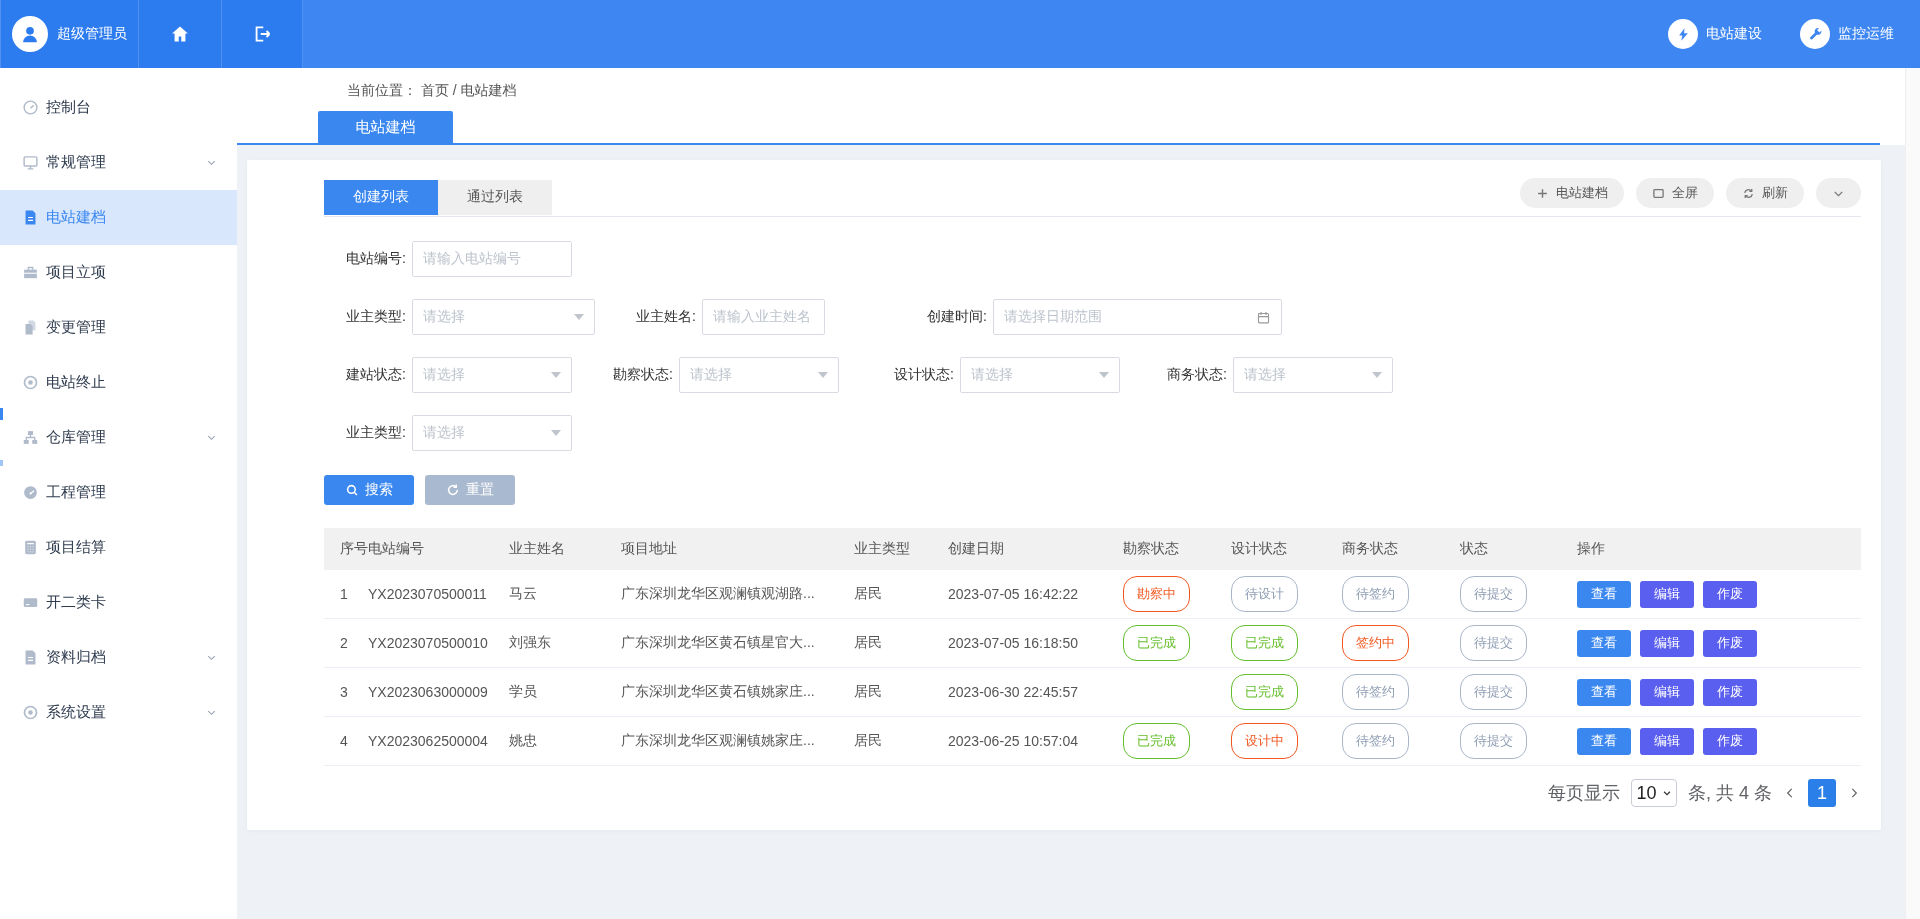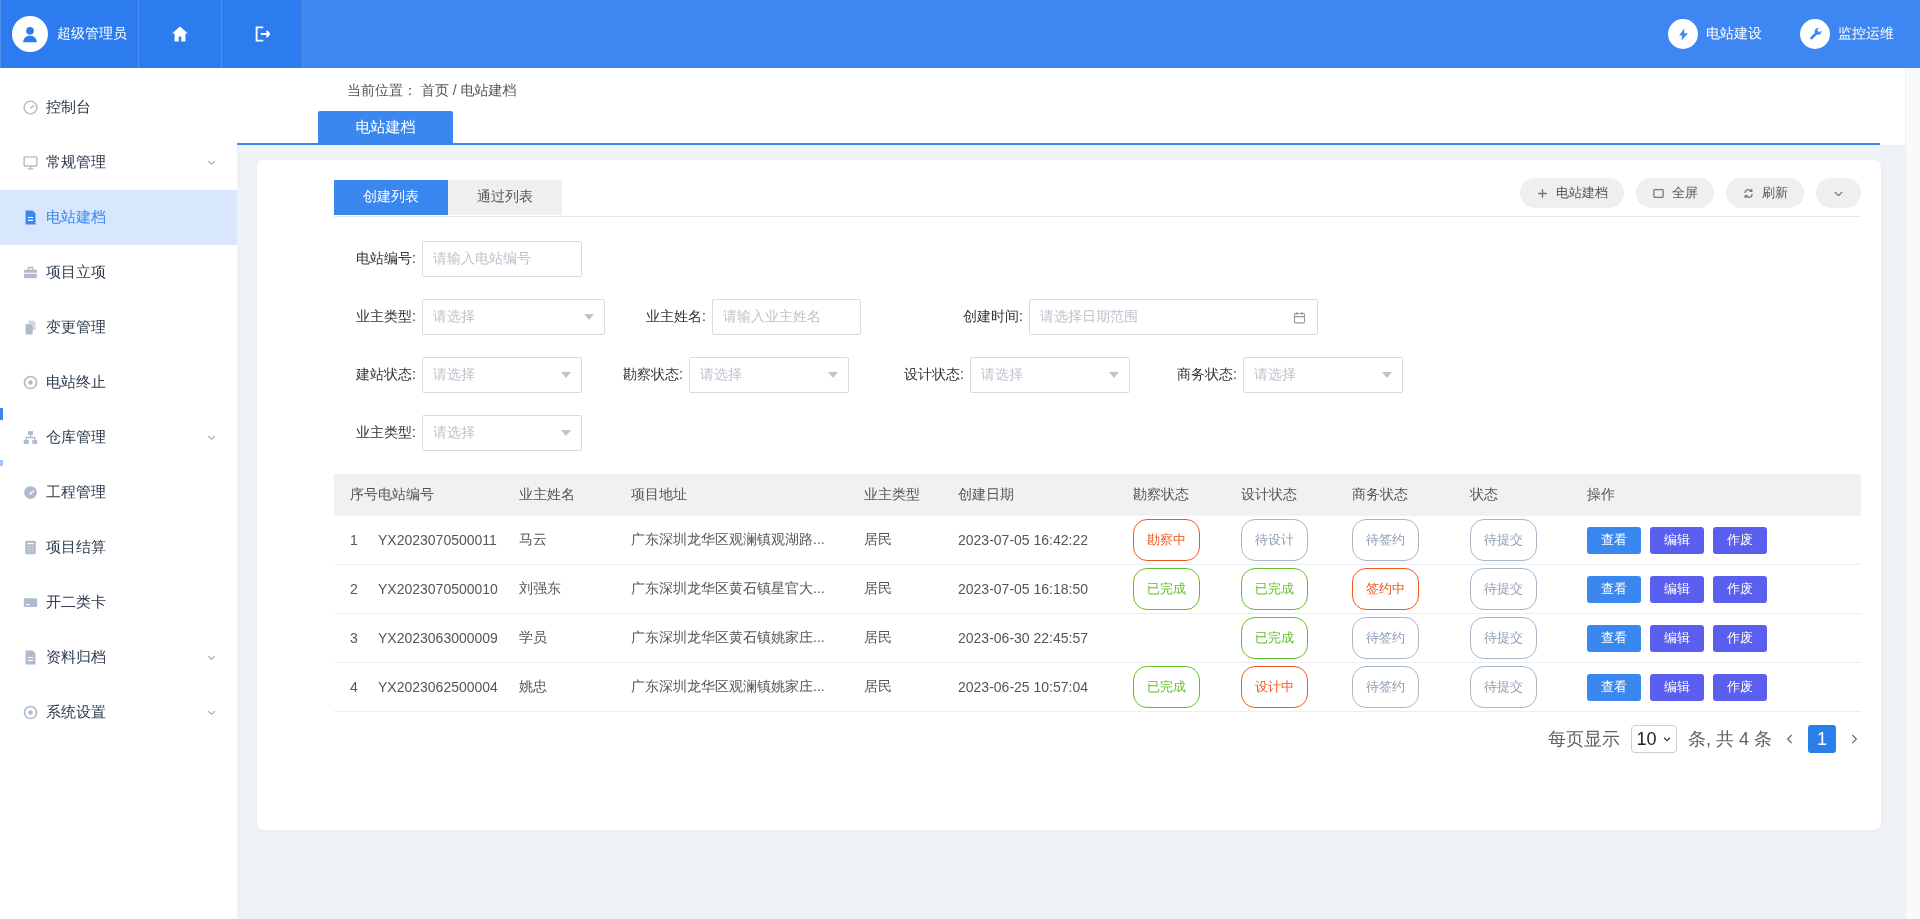--- a/index.html
+++ b/index.html
@@ -42,52 +42,52 @@
   .scroll-strip { position:absolute; right:0; top:0; width:15px; height:851px; background:#FAFAFA; border-left:1px solid #EFEFEF; }
 
   
   .crumb-strip { background:#fff; }
   .breadcrumb { padding:14px 0 0 110px; font-size:14px; color:#555; height:34px; }
   .breadcrumb a { color:#555; text-decoration:none; cursor:pointer; }
   .page-tab-row { margin-top:9px; padding-left:81px; border-bottom:2px solid #3A87F0; margin-right:40px; display:flex; }
   .page-tab { width:135px; height:32px; background:#3A87F0; color:#fff; font-size:15px; display:flex; align-items:center; justify-content:center; border-radius:2px 2px 0 0; cursor:pointer; }
 
   
-  .card { margin:15px 39px 0 20px; height:670px; background:#fff; border-radius:6px; padding:0 20px 0 77px; box-shadow:0 1px 4px rgba(0,0,0,.04); }
+  .card { margin:15px 39px 0 10px; height:670px; background:#fff; border-radius:1px; padding:0 20px 0 77px; box-shadow:0 1px 4px rgba(0,0,0,.04); }
   .tabs-row { display:flex; align-items:center; padding-top:18px; border-bottom:1px solid #E4E7ED; }
   .tab { height:35px; min-width:114px; padding:0 24px; display:flex; align-items:center; justify-content:center; font-size:14px; cursor:pointer; }
   .tab.active { background:#3A87F0; color:#fff; }
   .tab.inactive { background:#EFEFEF; color:#555; }
   .toolbar { margin-left:auto; display:flex; align-items:center; padding-bottom:8px; }
   .pill { height:30px; border-radius:16px; background:#EFEFEF; color:#555; font-size:13px; display:inline-flex; align-items:center; gap:7px; padding:0 16px; margin-left:12px; cursor:pointer; white-space:nowrap; }
   .pill .pic { color:#777; }
 
   
   .frow { display:flex; align-items:center; margin-top:22px; padding-left:12px; }
   .frow.first { margin-top:24px; }
   .fg { display:flex; align-items:center; }
   .flabel { width:70px; text-align:right; margin-right:6px; font-size:14px; color:#333; white-space:nowrap; }
   .ctl { height:36px; border:1px solid #D8DCE2; border-radius:2px; background:#fff; display:flex; align-items:center; padding:0 10px; font-size:14px; color:#BDC3CC; white-space:nowrap; overflow:hidden; cursor:pointer; }
   .ctl .caret { margin-left:auto; width:0; height:0; border-left:5px solid transparent; border-right:5px solid transparent; border-top:6px solid #C0C4CC; flex:none; }
   .ctl .cal { margin-left:auto; color:#999; flex:none; }
-  .w184{width:160px} .w183{width:183px} .w178{width:178px} .w168{width:168px} .w149{width:149px} .w289{width:289px}
+  .w184{width:160px} .w183{width:183px} .w178{width:178px} .w168{width:168px} .w149{width:123px} .w289{width:289px}
   .ml31{margin-left:31px} .ml12{margin-left:12px} .ml6{margin-left:6px} .ml92{margin-left:92px} .ml45{margin-left:45px} .ml37{margin-left:37px}
 
   .btn-row { margin-top:24px; display:flex; }
   .btn { height:30px; border:none; border-radius:3px; color:#fff; font-size:14px; display:inline-flex; align-items:center; justify-content:center; gap:6px; cursor:pointer; font-family:inherit; }
   .btn-search { width:90px; background:#3A87F0; }
   .btn-reset { width:90px; background:#A9B9CF; margin-left:11px; }
 
   
   .tbl { margin-top:23px; }
   .trow { display:grid; grid-template-columns:28px 141px 112px 233px 94px 175px 108px 111px 118px 117px 1fr; align-items:center; padding-left:16px; }
   .thead { height:42px; background:#F1F1F1; color:#555; font-size:14px; }
   .tbody-row { height:49px; border-bottom:1px solid #EBEEF5; font-size:14px; color:#555; }
   .cell { white-space:nowrap; overflow:hidden; text-overflow:clip; padding-right:8px; }
-  .badge { height:42px; padding:0 13px; border-radius:14px; border:1px solid; font-size:13px; display:inline-flex; align-items:center; justify-content:center; background:#fff; width:fit-content; }
+  .badge { height:36px; padding:0 13px; border-radius:14px; border:1px solid; font-size:13px; display:inline-flex; align-items:center; justify-content:center; background:#fff; width:fit-content; }
   .tone-orange { color:#F0571F; border-color:#F0571F; }
   .tone-green { color:#64BE2A; border-color:#64BE2A; }
   .tone-gray { color:#8E9DB3; border-color:#A9B6C8; }
   .ops { display:flex; gap:9px; }
   .act { width:54px; height:27px; border:none; border-radius:3px; color:#fff; font-size:13px; display:flex; align-items:center; justify-content:center; cursor:pointer; font-family:inherit; }
   .act-view { background:#3A87F0; }
   .act-edit,.act-void { background:#5A5FEF; }
 
   
   .pager { margin-top:13px; display:flex; align-items:center; justify-content:flex-end; gap:11px; font-size:18px; color:#606266; }
@@ -365,20 +365,36 @@
       <div class="frow">
         <div class="fg">
           <span class="flabel">业主类型:</span>
           <div class="ctl w184">
               <span>请选择</span>
               <span class="caret"></span>
             </div>
         </div>
       </div>
 
+      <div class="btn-row">
+        <button class="btn btn-search">
+          <svg width="14" height="14" viewBox="0 0 24 24" fill="none" stroke="#fff" stroke-width="2.6">
+              <circle cx="11" cy="11" r="6.5"></circle>
+              <path d="M15.8 15.8L20.5 20.5"></path>
+            </svg>
+          <span>搜索</span>
+        </button>
+        <button class="btn btn-reset">
+          <svg width="14" height="14" viewBox="0 0 24 24" fill="none" stroke="#fff" stroke-width="2.6">
+              <path d="M19.5 12a7.5 7.5 0 11-2.2-5.3"></path>
+              <path d="M17.5 2.5v4.6h-4.6"></path>
+            </svg>
+          <span>重置</span>
+        </button>
+      </div>
 
       <div class="tbl">
         <div class="trow thead">
           <div class="cell">序号</div>
           <div class="cell">电站编号</div>
           <div class="cell">业主姓名</div>
           <div class="cell">项目地址</div>
           <div class="cell">业主类型</div>
           <div class="cell">创建日期</div>
           <div class="cell">勘察状态</div>

